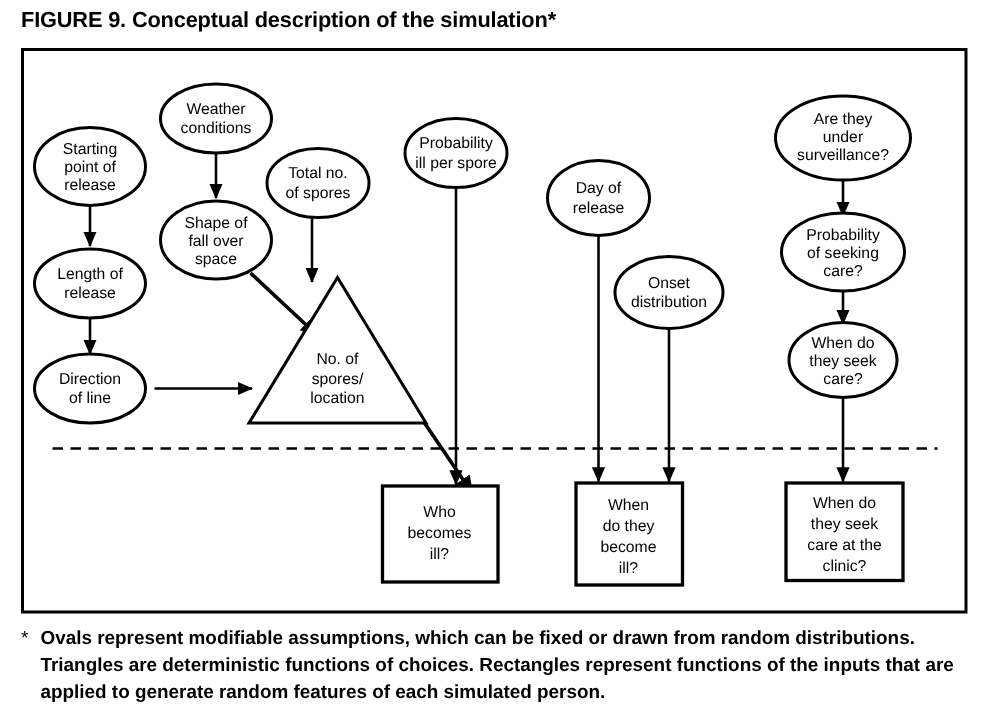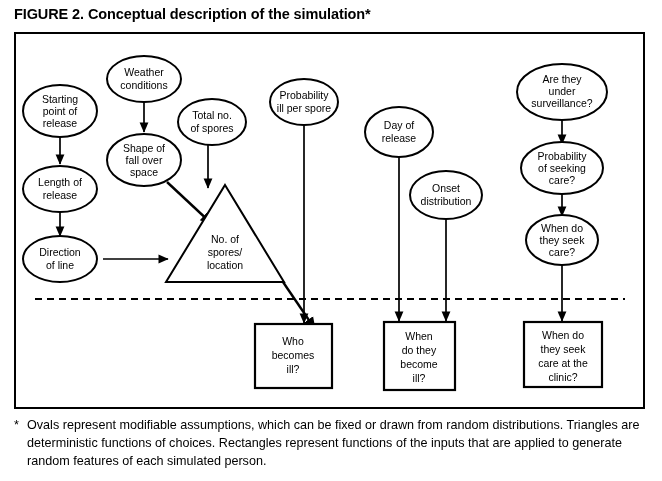--- a/index.html
+++ b/index.html
@@ -85,28 +85,29 @@
     line-height: 1.42;
   }
   #footnote .star {
     position: absolute;
     left: 0;
     top: 0;
   }
   #footnote .note-body {
     display: block;
     padding-left: 13px;
+    font-weight: bold;
   }
 </style>
 </head>
 <body>
 
 <div id="page">
 
-  <div id="figure-title">FIGURE 2. Conceptual description of the simulation*</div>
+  <div id="figure-title">FIGURE 9. Conceptual description of the simulation*</div>
 
   <div id="diagram-frame">
     <svg id="diagram-svg" width="627" height="373" viewBox="0 0 627 373">
 
       <defs>
         <marker id="arrowhead" markerWidth="7" markerHeight="7" refX="5.6" refY="3" orient="auto" markerUnits="strokeWidth">
           <path d="M0,0.4 L6,3 L0,5.6 z" fill="#000000"></path>
         </marker>
         <marker id="arrowhead-thick" markerWidth="6" markerHeight="6" refX="4.8" refY="2.6" orient="auto" markerUnits="strokeWidth">
           <path d="M0,0.3 L5.2,2.6 L0,4.9 z" fill="#000000"></path>

